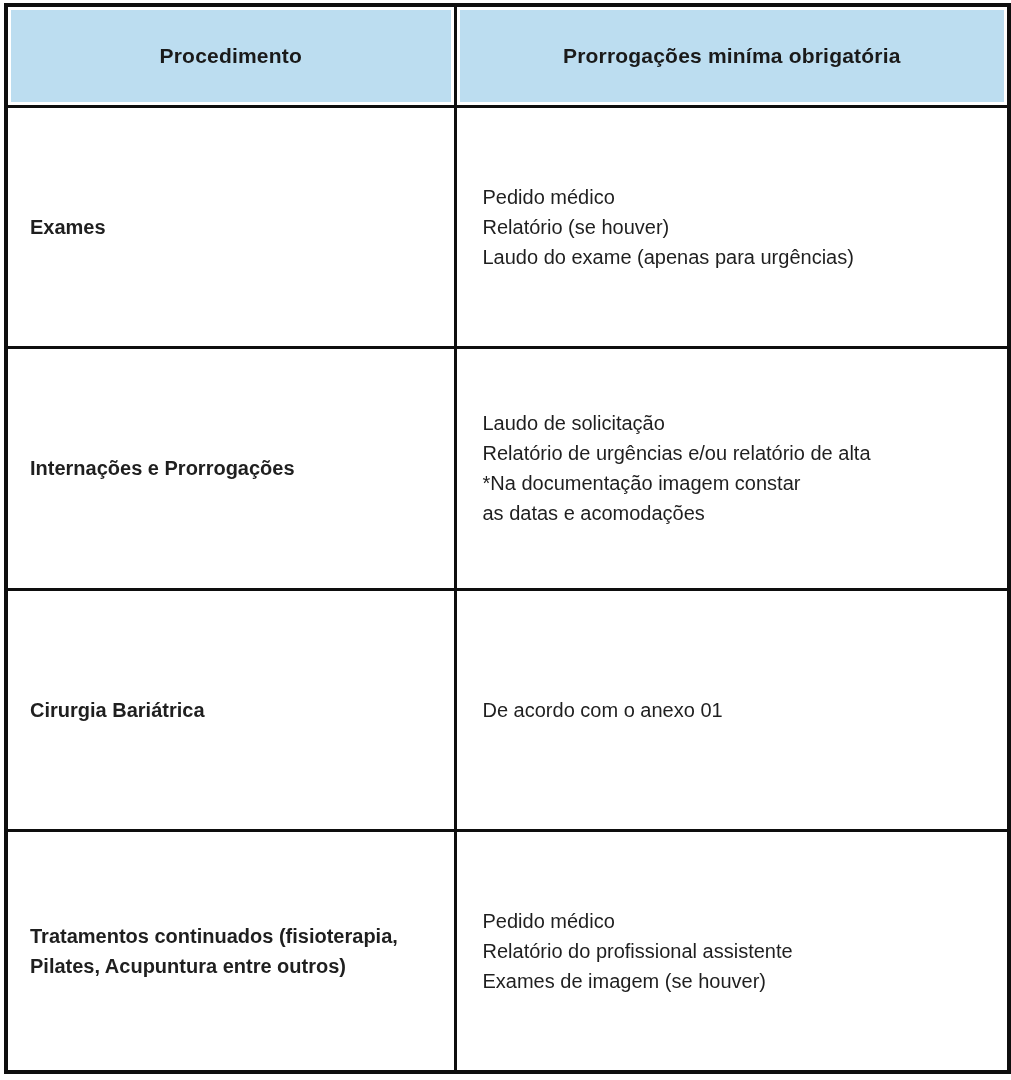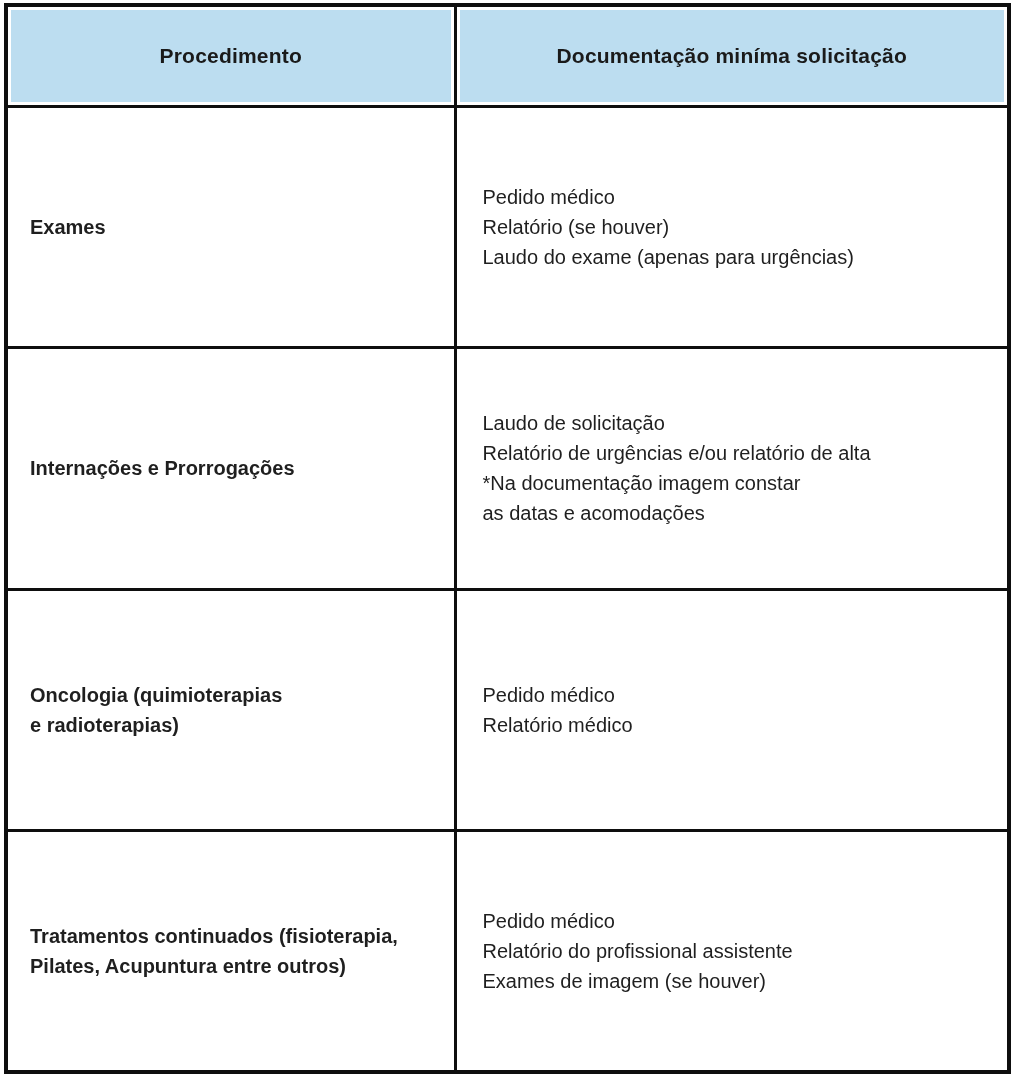--- a/index.html
+++ b/index.html
@@ -61,21 +61,21 @@
 
 <div class="page">
   <table class="doc-table">
     <colgroup>
       <col class="col-proc">
       <col class="col-doc">
     </colgroup>
     <thead>
       <tr>
         <th class="header-cell">Procedimento</th>
-        <th class="header-cell">Documentação miníma solicitação</th>
+        <th class="header-cell">Prorrogações miníma obrigatória</th>
       </tr>
     </thead>
     <tbody>
         <tr>
           <td class="body-cell cell-proc">
             <div class="cell-line">Exames</div>
           </td>
           <td class="body-cell cell-doc">
             <div class="cell-line">Pedido médico</div>
             <div class="cell-line">Relatório (se houver)</div>
@@ -88,26 +88,24 @@
           </td>
           <td class="body-cell cell-doc">
             <div class="cell-line">Laudo de solicitação</div>
             <div class="cell-line">Relatório de urgências e/ou relatório de alta</div>
             <div class="cell-line">*Na documentação imagem constar</div>
             <div class="cell-line">as datas e acomodações</div>
           </td>
         </tr>
         <tr>
           <td class="body-cell cell-proc">
-            <div class="cell-line">Oncologia (quimioterapias</div>
-            <div class="cell-line">e radioterapias)</div>
+            <div class="cell-line">Cirurgia Bariátrica</div>
           </td>
           <td class="body-cell cell-doc">
-            <div class="cell-line">Pedido médico</div>
-            <div class="cell-line">Relatório médico</div>
+            <div class="cell-line">De acordo com o anexo 01</div>
           </td>
         </tr>
         <tr>
           <td class="body-cell cell-proc">
             <div class="cell-line">Tratamentos continuados (fisioterapia,</div>
             <div class="cell-line">Pilates, Acupuntura entre outros)</div>
           </td>
           <td class="body-cell cell-doc">
             <div class="cell-line">Pedido médico</div>
             <div class="cell-line">Relatório do profissional assistente</div>

